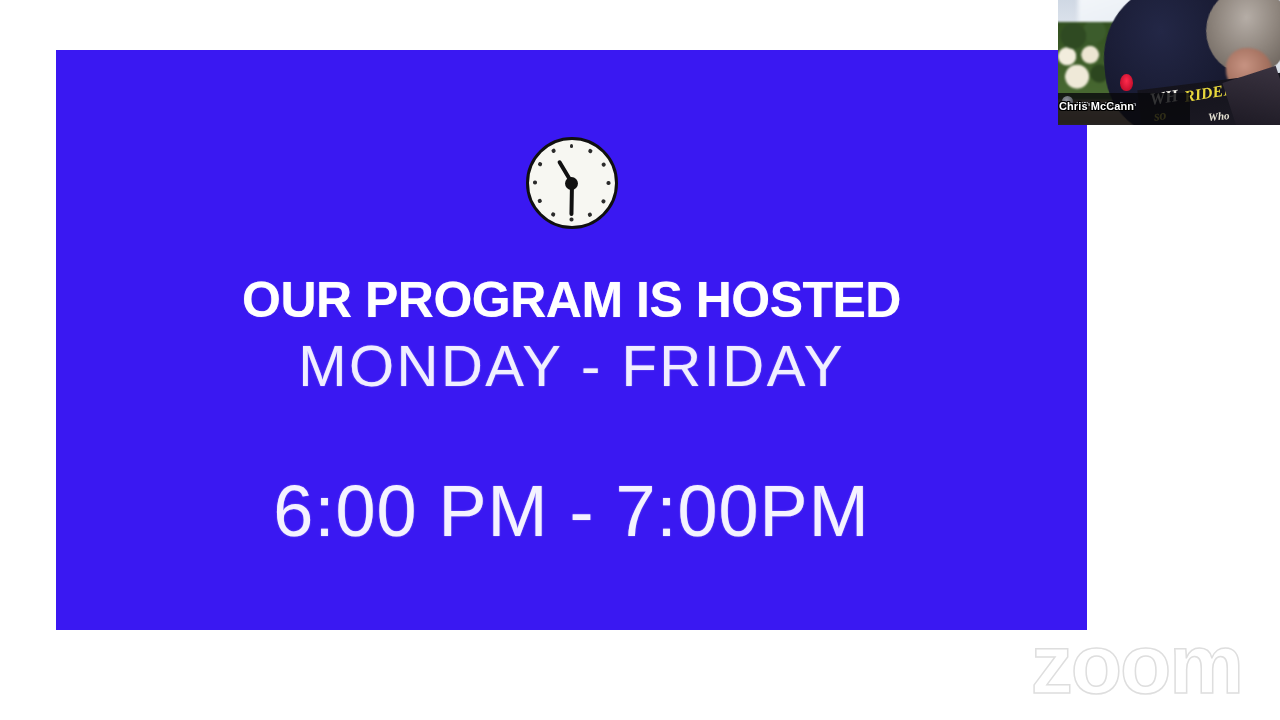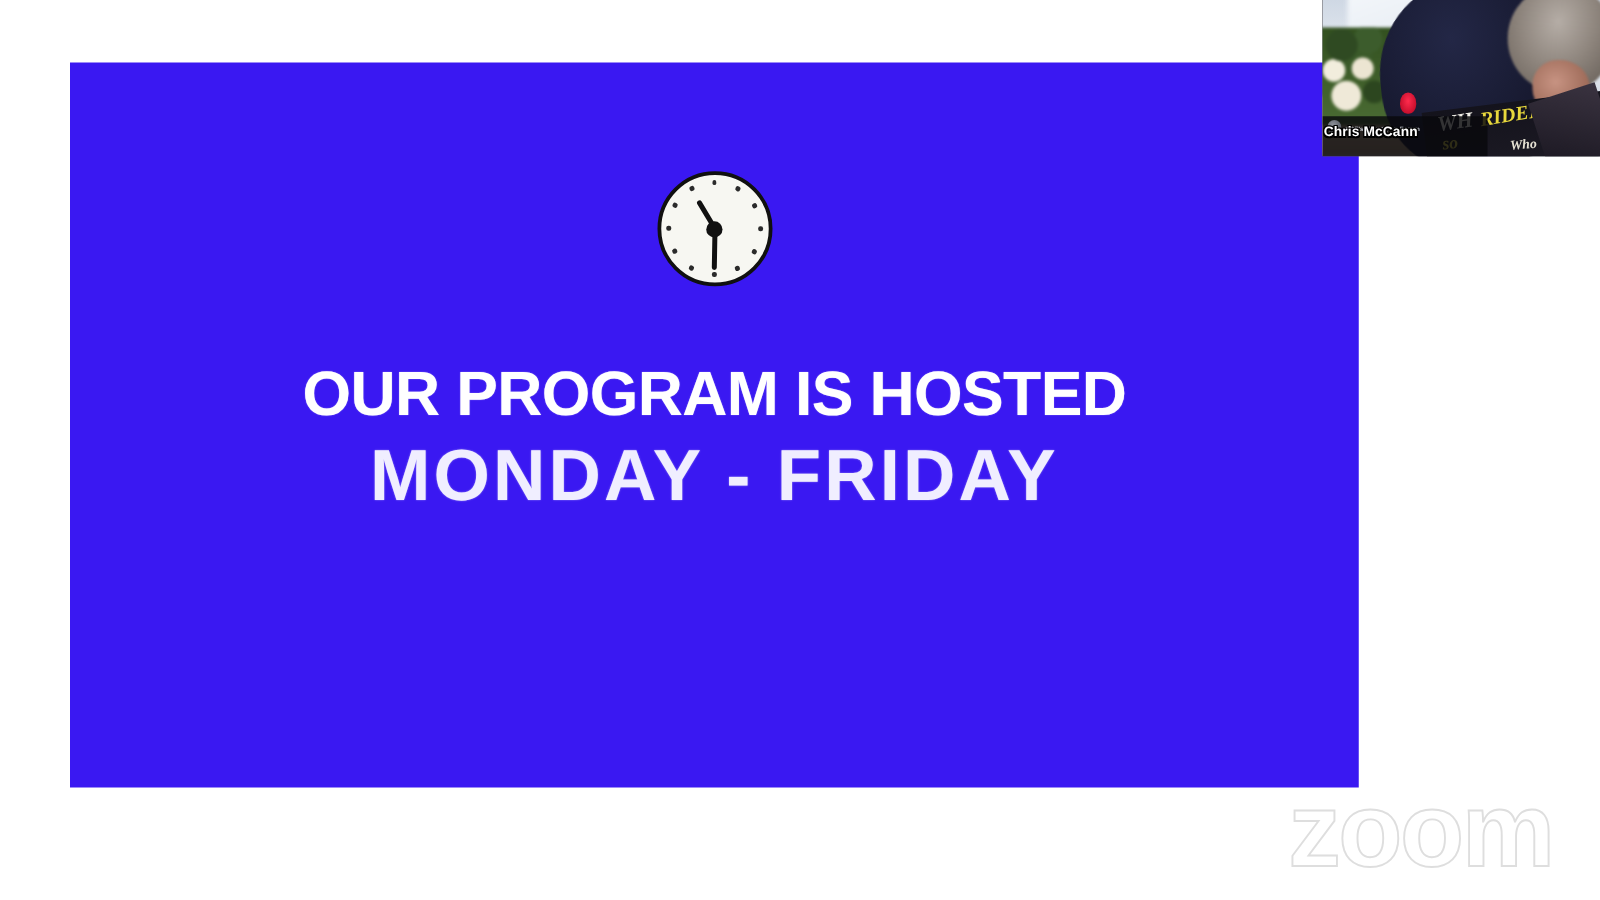--- a/index.html
+++ b/index.html
@@ -89,36 +89,36 @@
     margin: -6.5px 0 0 -6.5px;
     background: #111111;
     border-radius: 50%;
   }
 
   
   #slide-text {
     position: absolute;
     left: 0;
     right: 0;
-    top: 240px;
+    top: 225px;
     text-align: center;
     color: #ffffff;
   }
   .headline {
     font-size: 50px;
     font-weight: 900;
     letter-spacing: -0.5px;
     line-height: 1.0;
     color: #ffffff;
     text-shadow: 0 0 1px rgba(255,255,255,0.55);
   }
   .subline {
     margin-top: 12px;
     font-size: 58px;
-    font-weight: 700;
+    font-weight: 400;
     letter-spacing: 2.5px;
     line-height: 1.0;
     color: #f0eeff;
     text-shadow: 0 0 1.5px rgba(255,255,255,0.5);
   }
   .timeline {
     margin-top: 80px;
     font-size: 72px;
     font-weight: 300;
     letter-spacing: 1px;
@@ -312,20 +312,21 @@
         <div class="tick" style="transform: rotate(330deg) translateY(-37px);"></div>
         <div class="hand hour" style="transform: rotate(-31deg);"></div>
         <div class="hand minute" style="transform: rotate(181deg);"></div>
         <div class="clock-center"></div>
       </div>
     </div>
 
     <div id="slide-text">
       <div class="headline">OUR PROGRAM IS HOSTED</div>
       <div class="subline">MONDAY - FRIDAY</div>
+      <div class="timeline">6:00 PM - 7:00PM</div>
     </div>
 
   </div>
 
   <div id="zoom-watermark">zoom</div>
 
   <div id="participant-thumb">
     <div class="vid-layer vid-wall"></div>
     <div class="vid-layer vid-window"></div>
     <div class="vid-layer vid-counter"></div>

